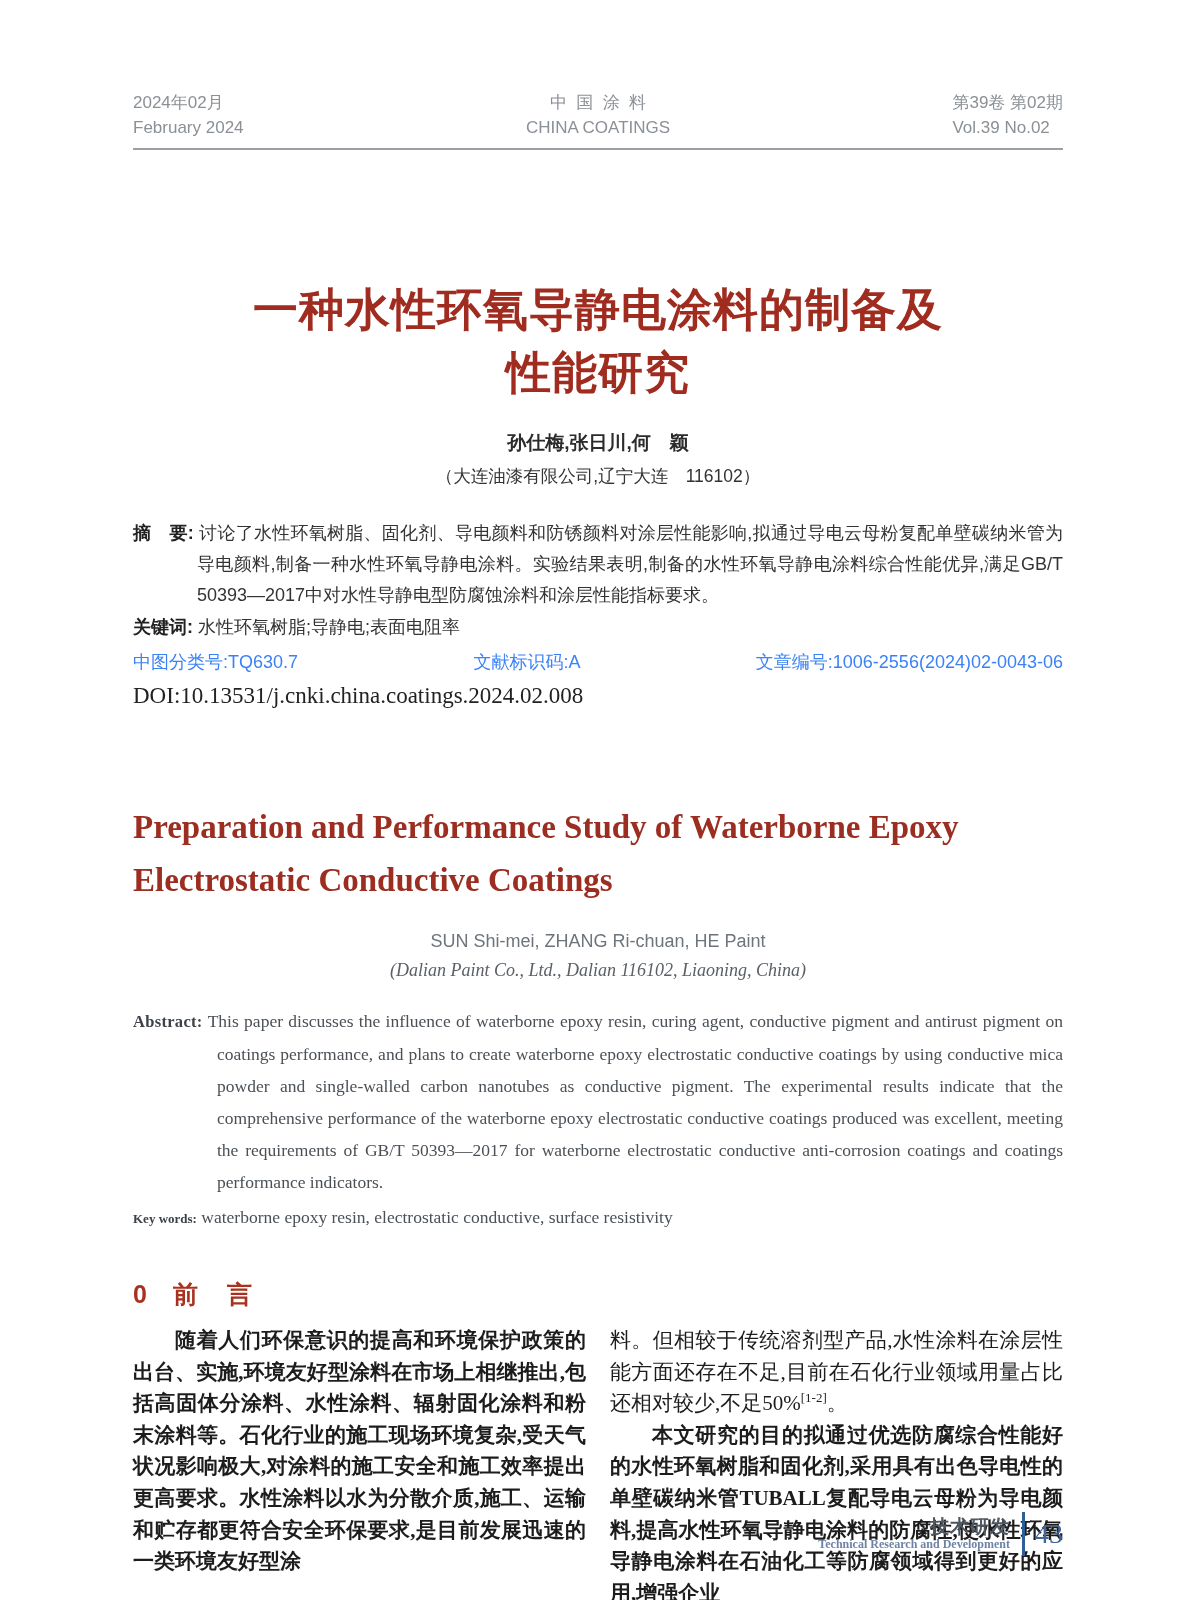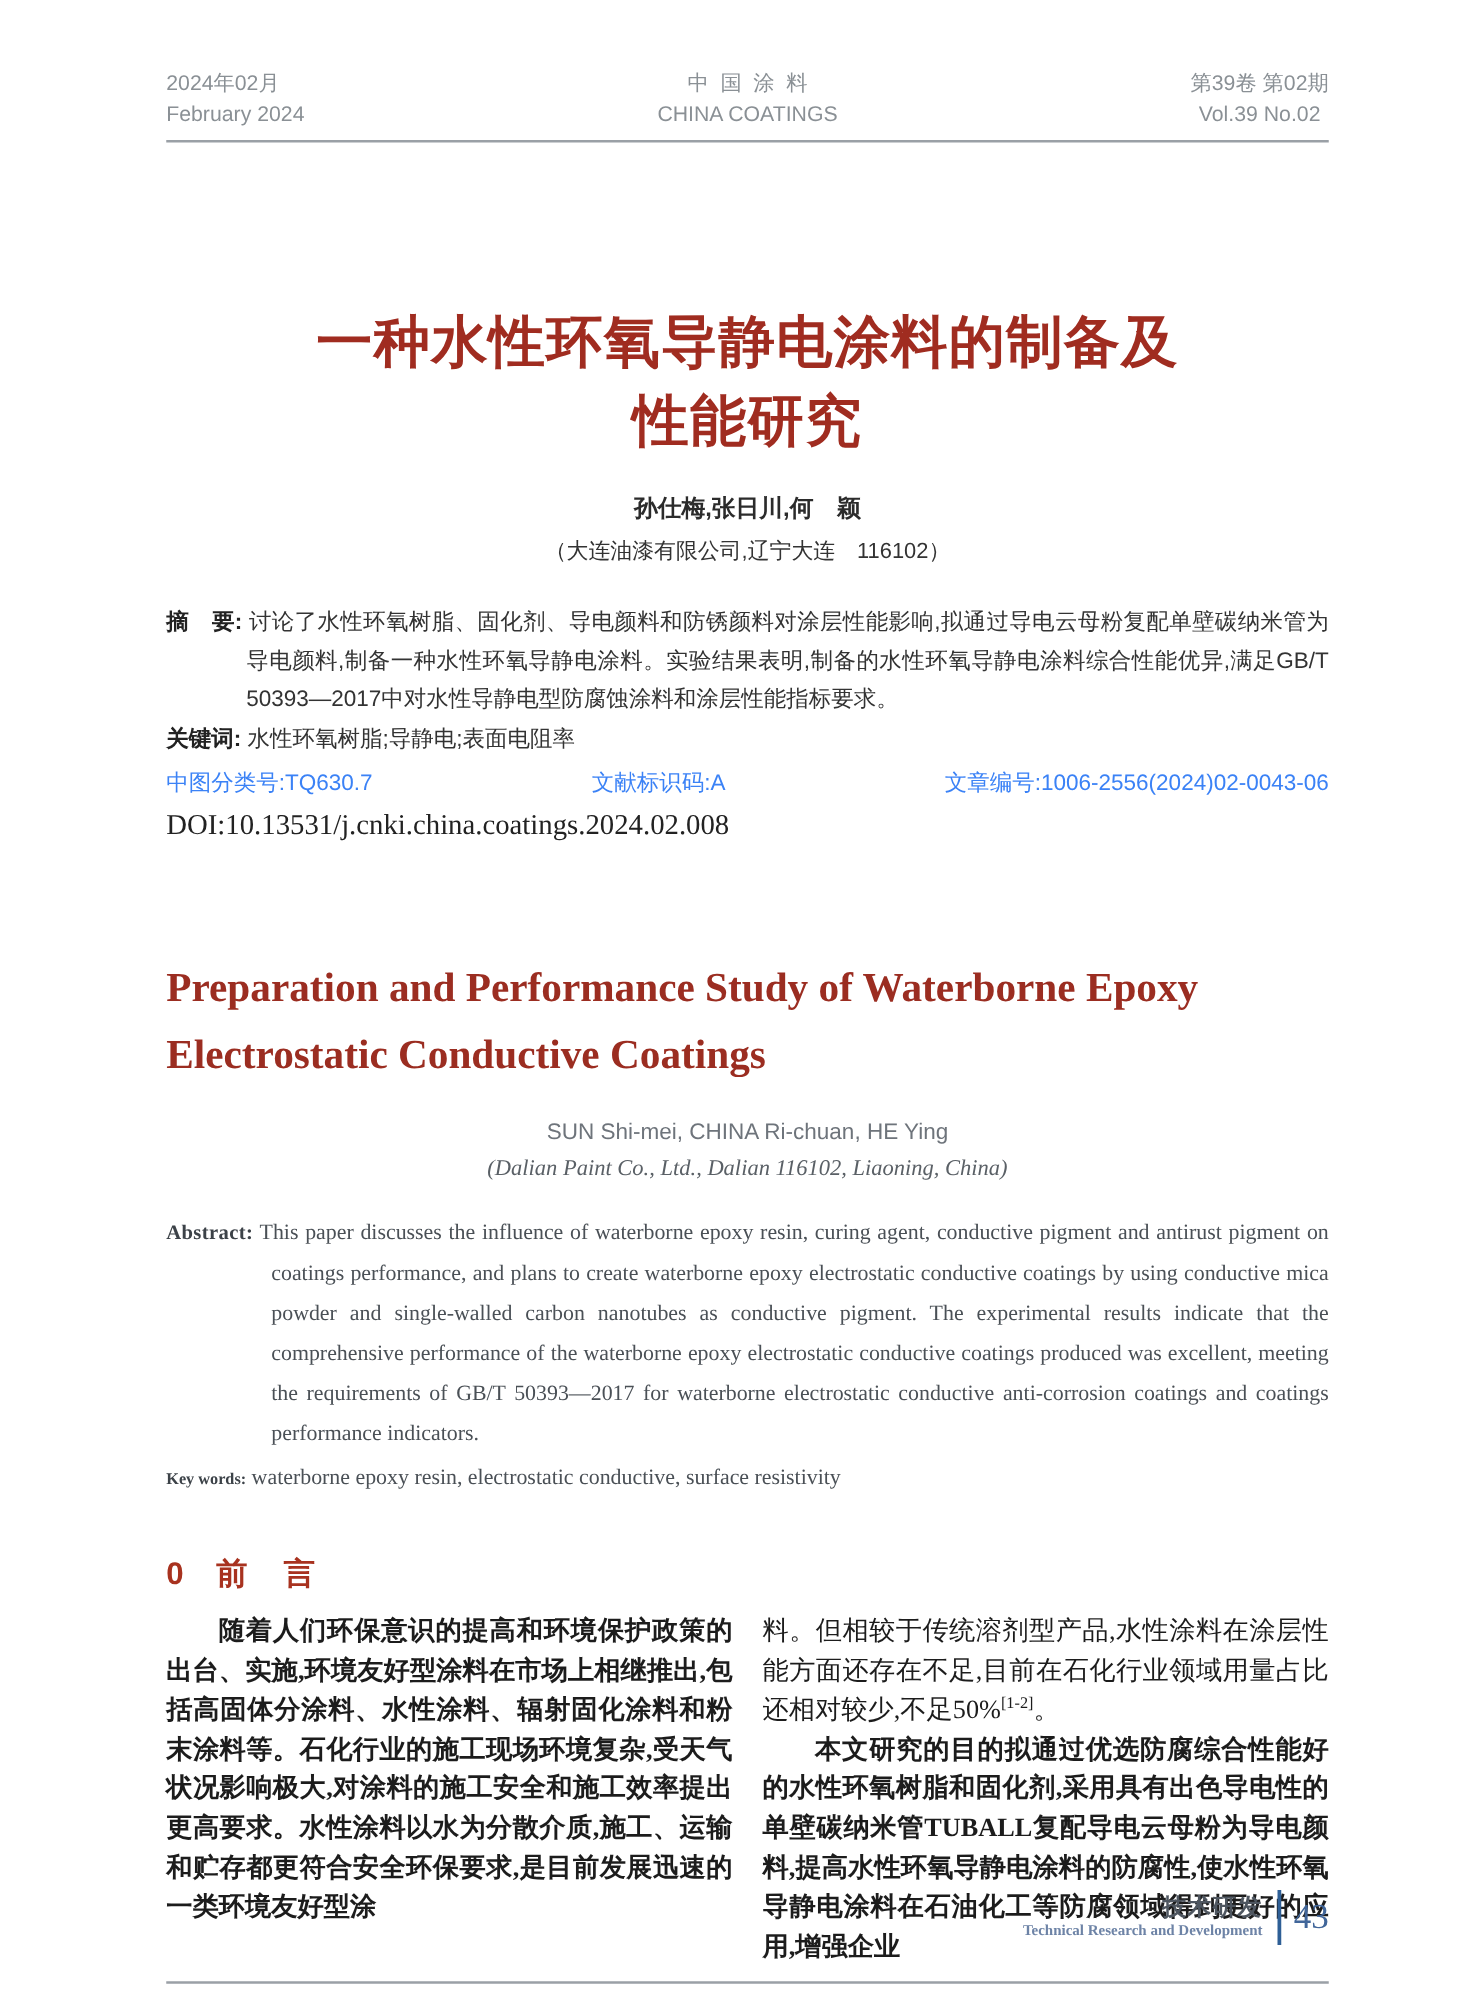--- a/index.html
+++ b/index.html
@@ -16,21 +16,21 @@
 
   
   .journal-header {
     display:flex; justify-content:space-between; align-items:flex-end;
     margin-top:54px;
     font-size:17px; line-height:25px; color:#8a9095;
   }
   .jh-left { text-align:left; }
   .jh-center { text-align:center; }
   .jh-center .zh { letter-spacing:0.55em; margin-right:-0.55em; }
-  .jh-right { text-align:center; }
+  .jh-right { text-align:left;margin-top:36px; }
   .header-rule { border-bottom:2px solid #9aa0a6; margin-top:8px; }
 
   
   .title-zh {
     margin-top:128px;
     text-align:center;
     font-size:45px; line-height:63px; font-weight:bold;
     color:#a02c20;
     letter-spacing:1px;
   }
@@ -169,21 +169,21 @@
       <span>中图分类号:TQ630.7</span>
       <span>文献标识码:A</span>
       <span>文章编号:1006-2556(2024)02-0043-06</span>
     </div>
     <div class="doi-line">DOI:10.13531/j.cnki.china.coatings.2024.02.008</div>
 
     <h2 class="title-en">
       <span>Preparation and Performance Study of Waterborne Epoxy</span><br>
       <span>Electrostatic Conductive Coatings</span>
     </h2>
-    <div class="authors-en">SUN Shi-mei, CHINA Ri-chuan, HE Ying</div>
+    <div class="authors-en">SUN Shi-mei, ZHANG Ri-chuan, HE Paint</div>
     <div class="affiliation-en">(Dalian Paint Co., Ltd., Dalian 116102, Liaoning, China)</div>
 
     <p class="abstract-en"><b>Abstract:</b> <span>This paper discusses the influence of waterborne epoxy resin, curing agent, conductive pigment and antirust pigment on coatings performance, and plans to create waterborne epoxy electrostatic conductive coatings by using conductive mica powder and single-walled carbon nanotubes as conductive pigment. The experimental results indicate that the comprehensive performance of the waterborne epoxy electrostatic conductive coatings produced was excellent, meeting the requirements of GB/T 50393—2017 for waterborne electrostatic conductive anti-corrosion coatings and coatings performance indicators.</span></p>
     <p class="keywords-en"><b>Key words:</b> <span>waterborne epoxy resin, electrostatic conductive, surface resistivity</span></p>
 
     <div class="section-heading">
       <span class="sec-num">0</span><span>前　言</span>
     </div>
 
     <div class="columns">

